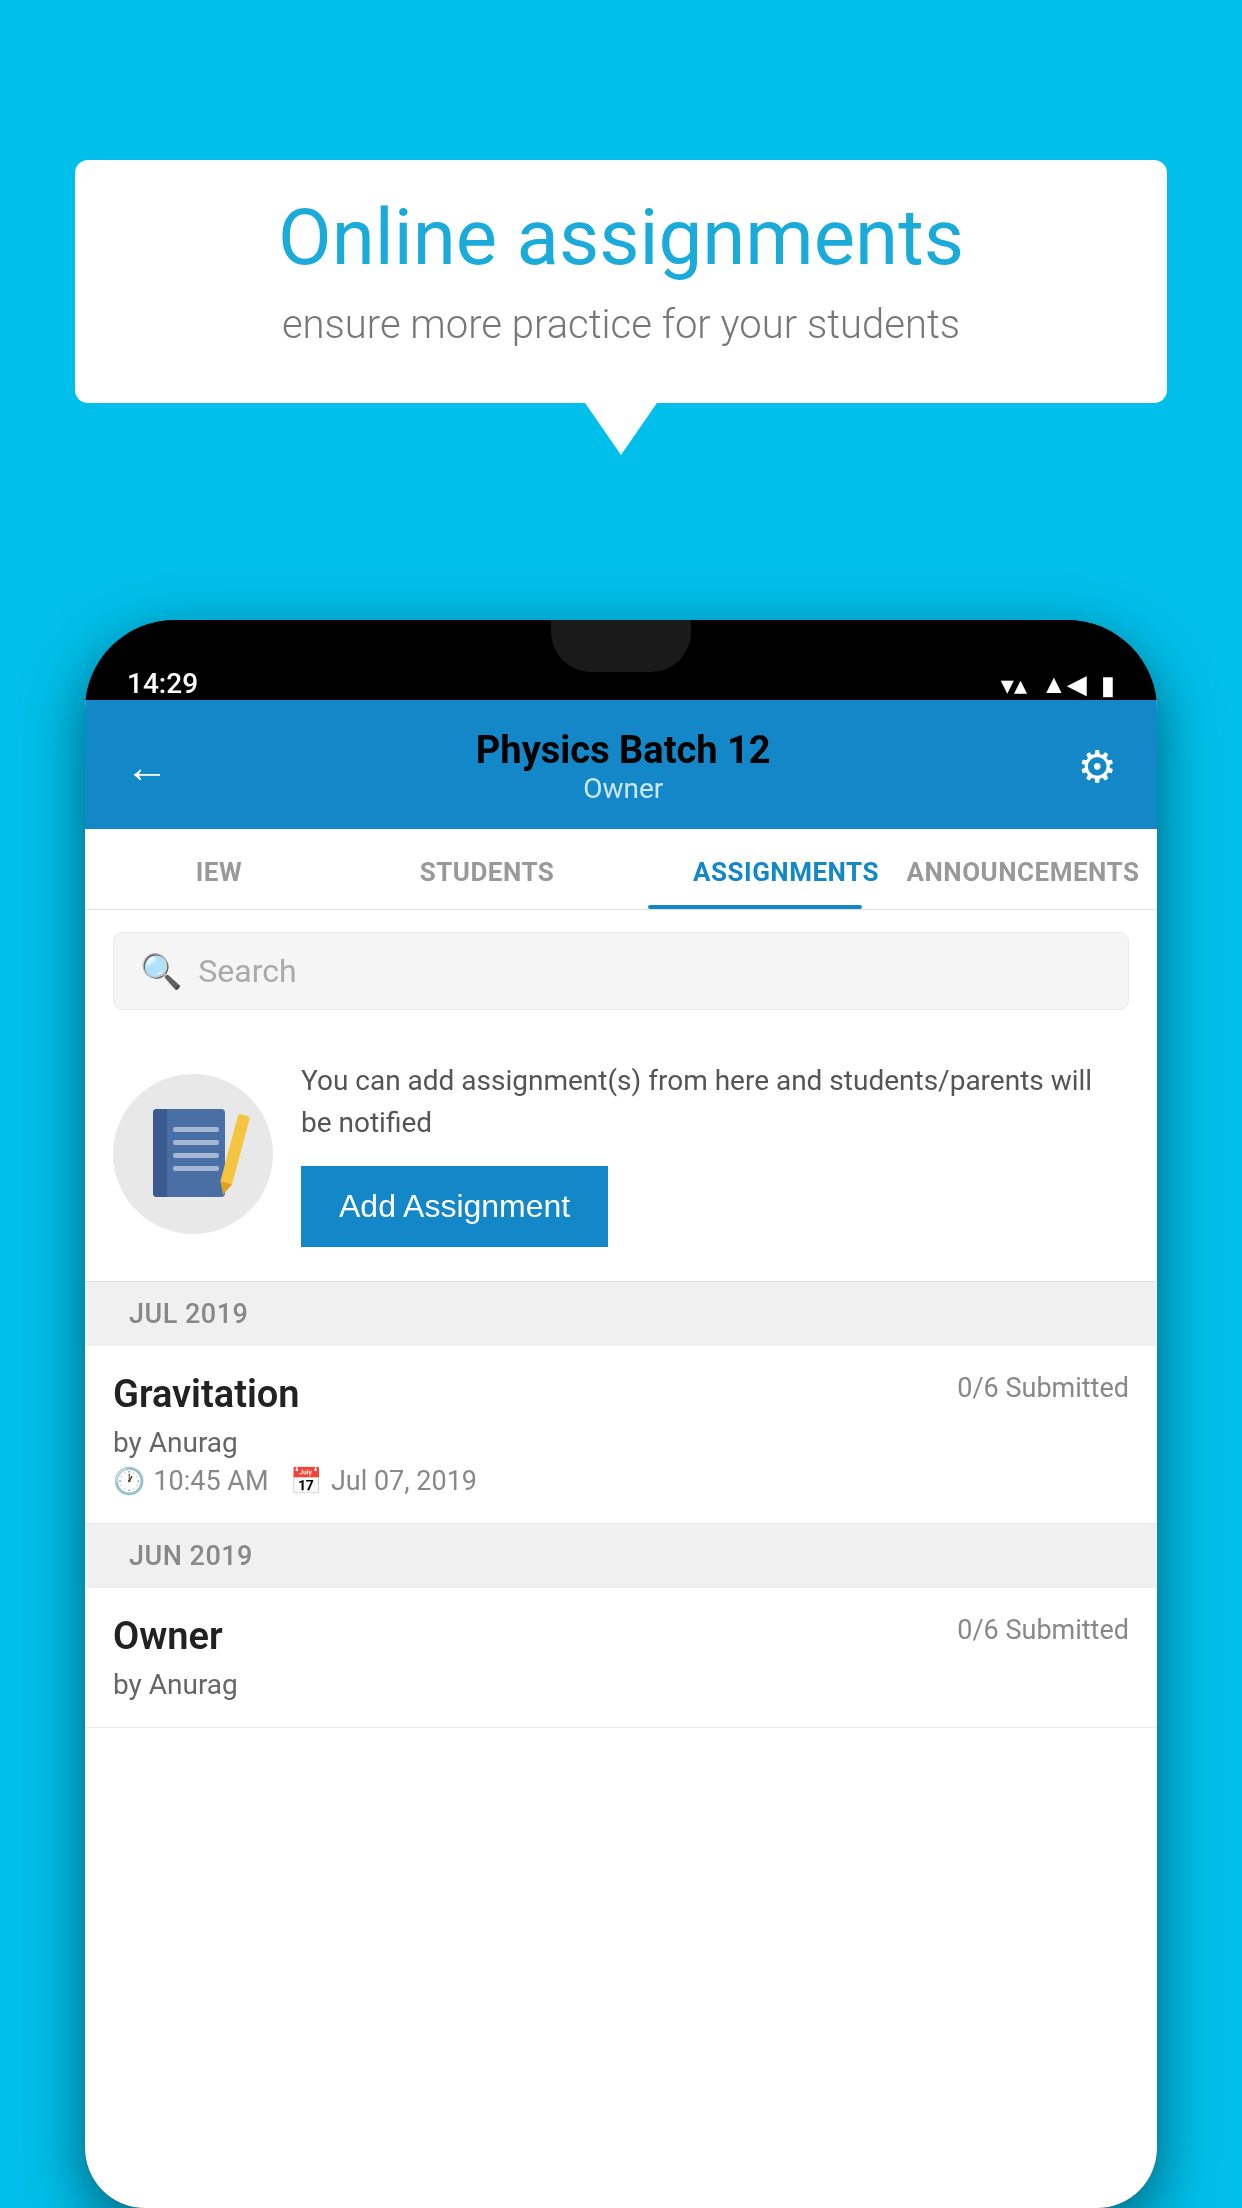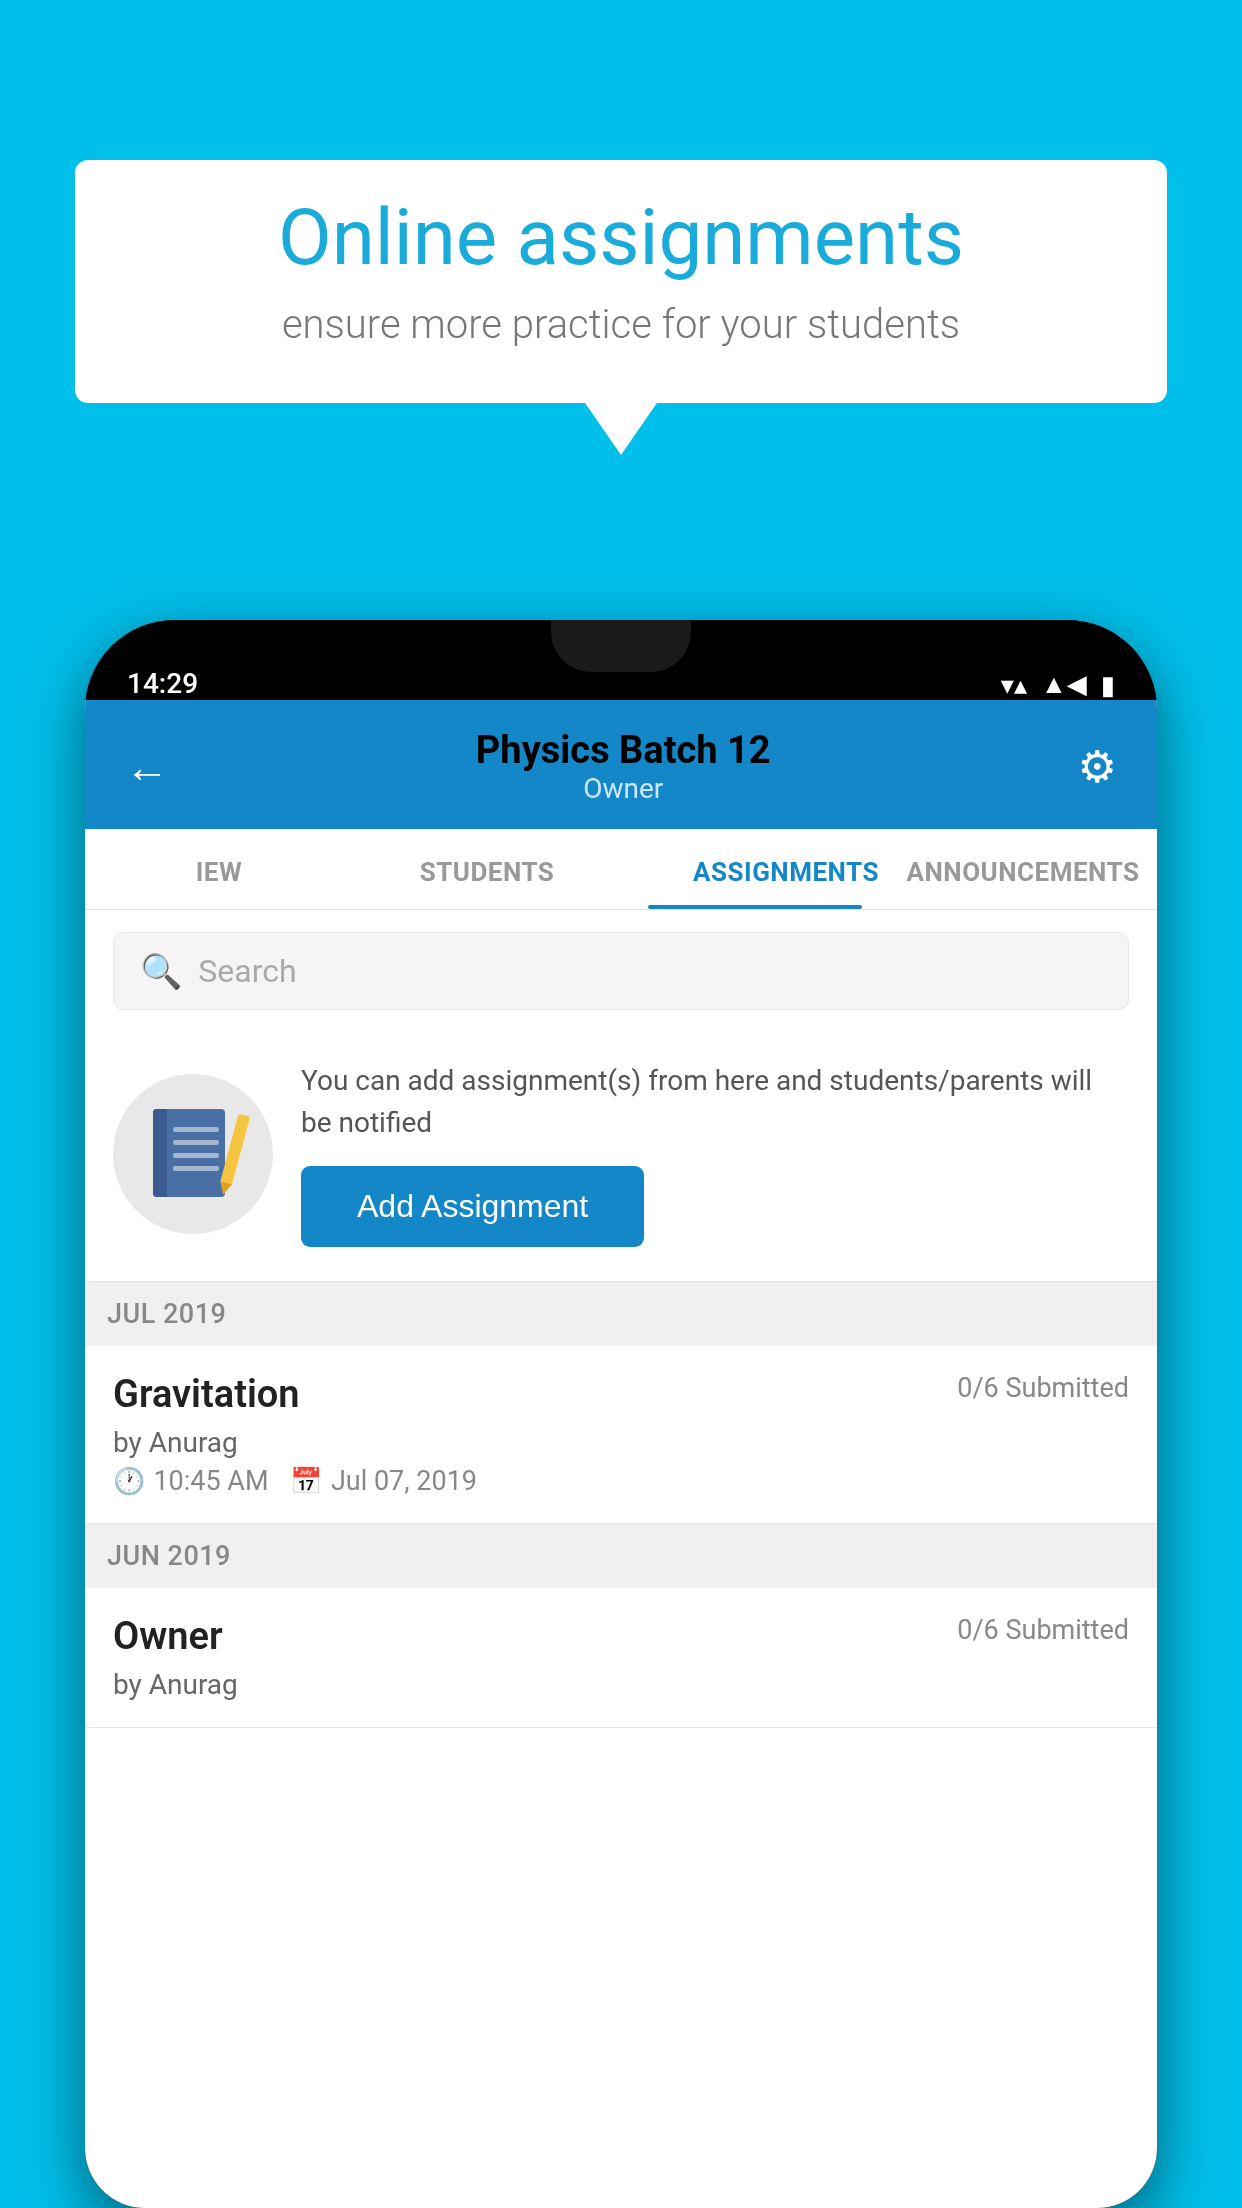--- a/index.html
+++ b/index.html
@@ -303,31 +303,31 @@
       color: #555;
       font-size: 28px;
       line-height: 1.5;
       margin-bottom: 22px;
     }
 
     .add-assignment-btn {
       background: #1487C8;
       color: #fff;
       border: none;
-      border-radius: 9px;
-      padding: 22px 56px;
+      border-radius: 0;
+      padding: 22px 38px;
       font-size: 32px;
       cursor: pointer;
       font-weight: 500;
     }
 
     
     .section-header {
       background: #f0f0f0;
-      padding: 16px 22px;
+      padding: 16px 44px;
       color: #888;
       font-size: 27px;
       font-weight: 500;
       letter-spacing: 0.5px;
     }
 
     
     .assignment-item {
       padding: 26px 28px;
       border-bottom: 1px solid #e8e8e8;

